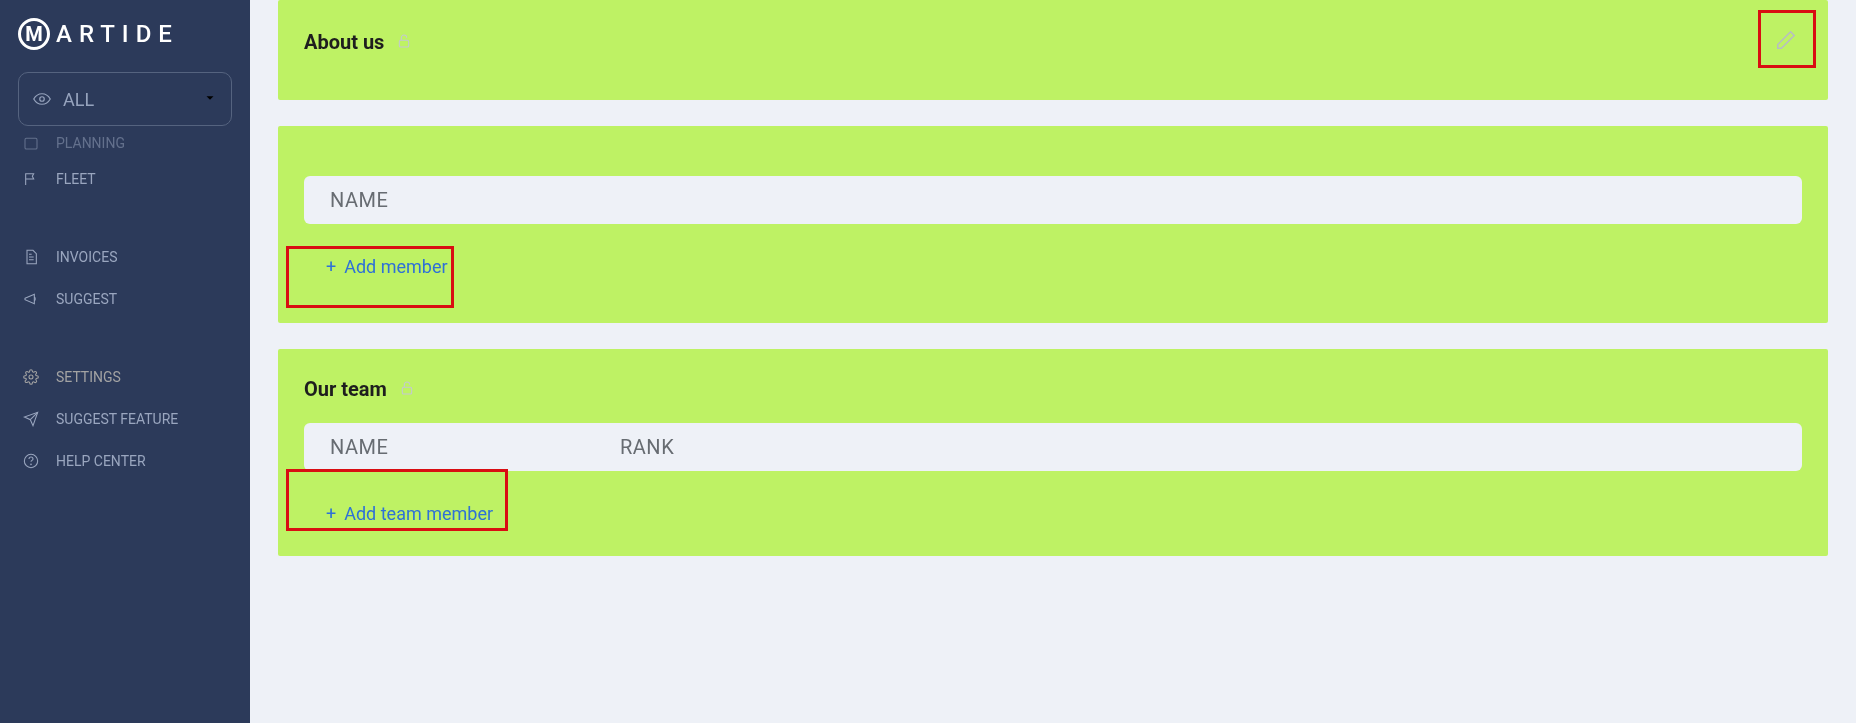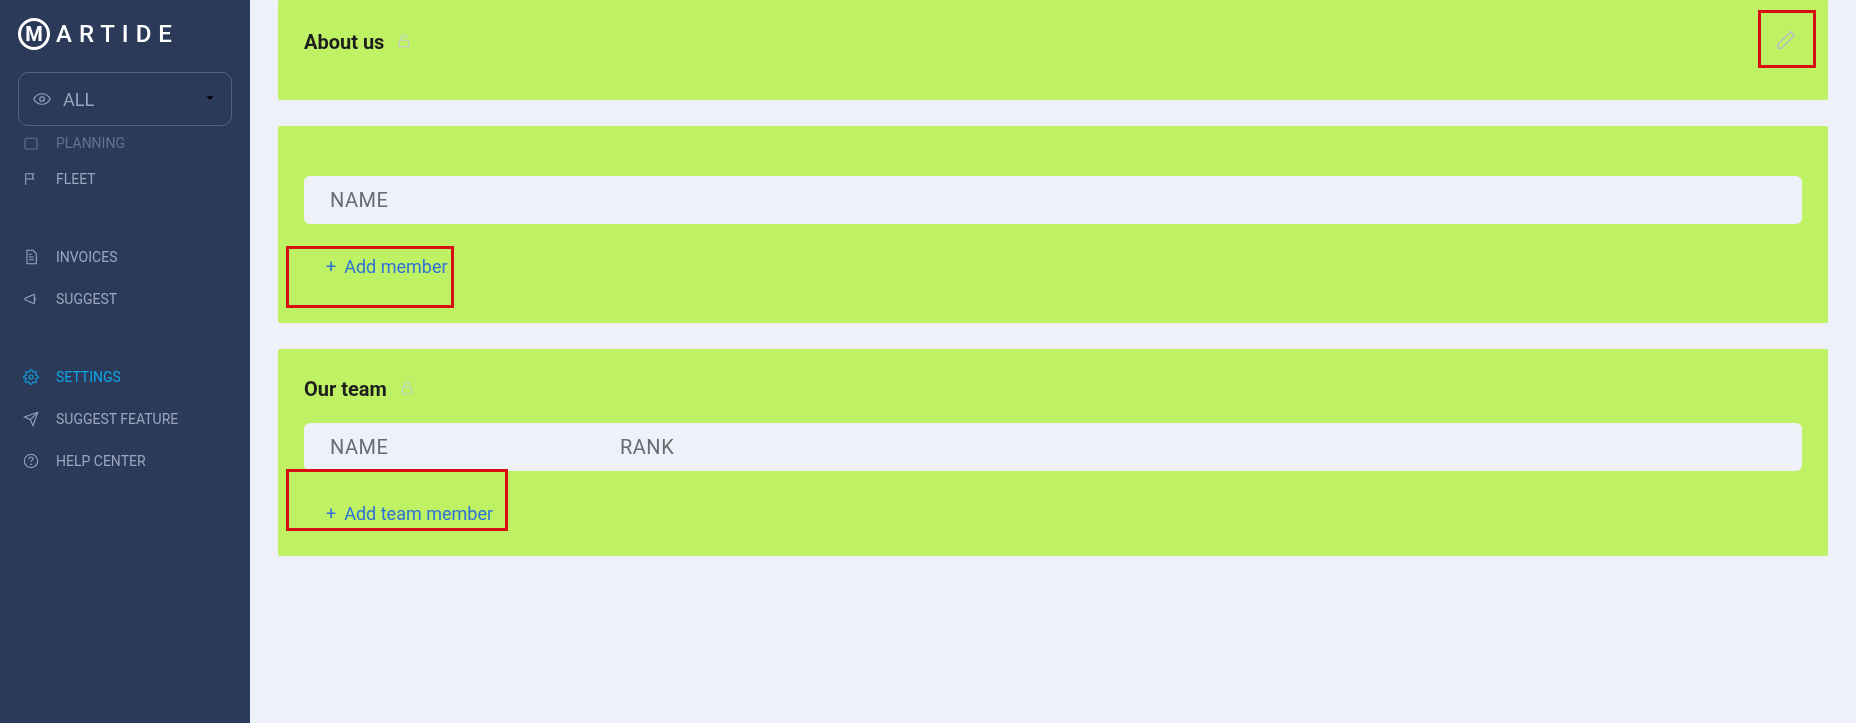--- a/index.html
+++ b/index.html
@@ -62,21 +62,21 @@
     font-size: 14px;
     color: #9aa6bf;
     cursor: pointer;
   }
   .nav-item.cut {
     opacity: 0.5;
     padding-top: 0;
     padding-bottom: 6px;
     margin-top: -2px;
   }
-  .nav-item.active { color: #0ea5e9; }
+  .nav-item.active { color: #a3a3a3; }
   .nav-spacer { height: 36px; }
   .nav-icon { width: 18px; height: 18px; display:flex; align-items:center; justify-content:center; flex-shrink:0;}
   .nav-icon svg { stroke: currentColor; fill: none; stroke-width: 1.6; }
 
   
   .main {
     flex: 1;
     background: #eef1f7;
     padding: 0 28px 0 28px;
     overflow: hidden;

